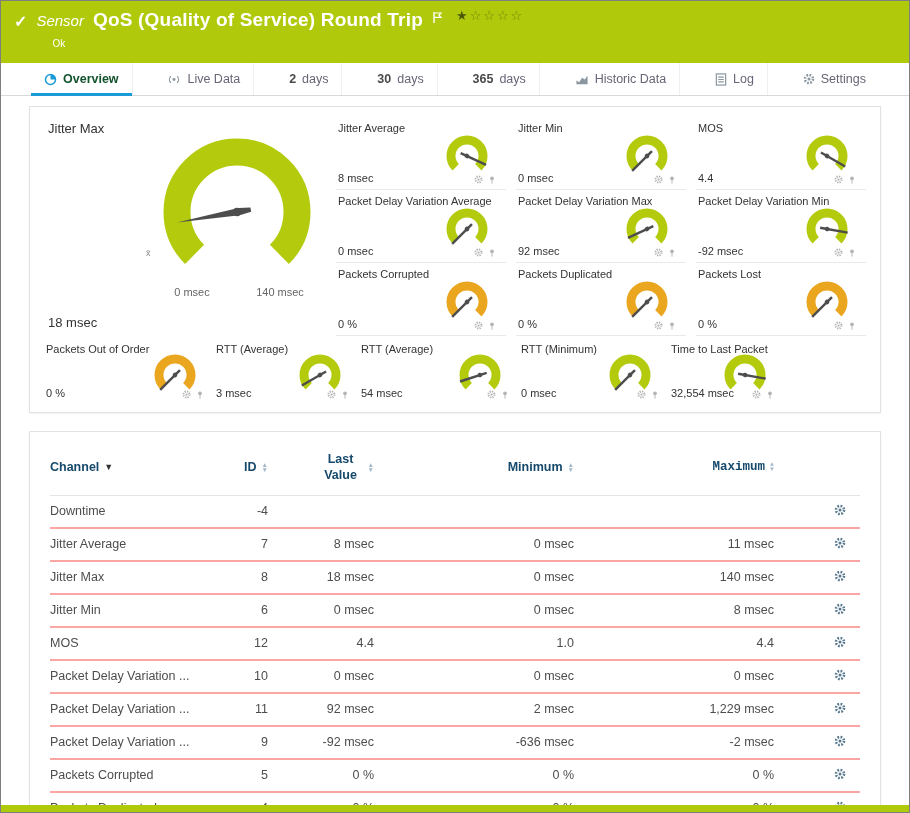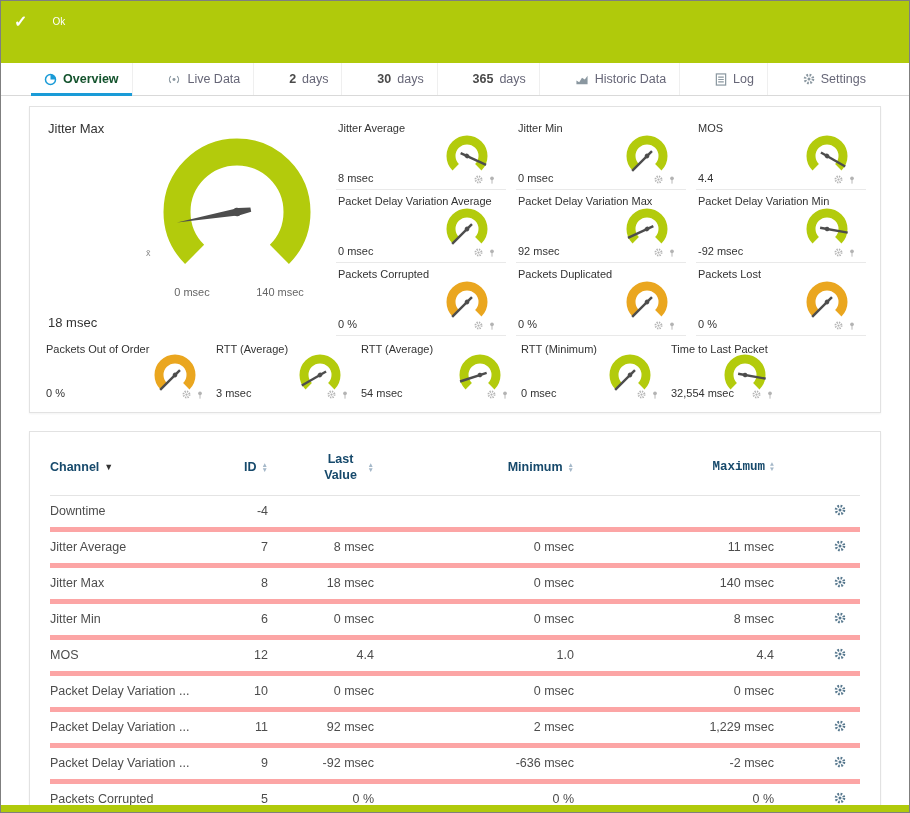--- a/index.html
+++ b/index.html
@@ -71,36 +71,47 @@
   th.col-last { width:106px; }
   th.col-min { width:200px; }
   th.col-max { width:200px;font-family:Liberation Mono, monospace; }
   .th-flex { display:flex; justify-content:flex-end; align-items:center; gap:5px; }
   .th-flex.left { justify-content:flex-start; }
   .col-last .th-label { display:inline-block; max-width:44px; text-align:center; line-height:1.3; }
   .sort-active { font-size:9px; color:#333; }
   .sorters { display:flex; flex-direction:column; color:#a5b8c9; line-height:5px; }
   .sorters i { font-style:normal; font-size:6.5px; }
   tbody td { font-size:12.5px; color:#4d4d4d; text-align:right; padding:8px 0 8px 0;
-             border-bottom:5px solid #fca5a5; white-space:nowrap; overflow:hidden; }
+             border-bottom:2px solid #fca5a5; white-space:nowrap; overflow:hidden; }
   td.c-channel { text-align:left; }
   td.c-gear { color:#57788e; padding-right:14px; }
   td.c-gear span { display:inline-flex; }
 
   
   .footer { position:absolute; left:0; right:0; bottom:0; height:7px; }
 </style>
 </head>
 <body>
 
 <div class="page" data-interactable="false">
 
   <header class="topbar" data-interactable="false" style="background: rgb(176, 202, 11);">
     <span class="check" data-interactable="false">✓</span>
     <div class="topbar-main">
+      <div class="title-line">
+        <span class="kind" data-interactable="false">Sensor</span>
+        <h1 class="title" data-interactable="false">QoS (Quality of Service) Round Trip</h1>
+        <span class="flag" data-interactable="true">
+          <svg width="11" height="13" viewBox="0 0 11 13">
+            <path d="M2 1 v11" stroke="#fff" stroke-width="1.4" fill="none"></path>
+            <path d="M2 2 h7 l-2 2.2 2 2.2 h-7" fill="none" stroke="#fff" stroke-width="1.2"></path>
+          </svg>
+        </span>
+        <span class="stars" data-interactable="true"><span class="on">★</span><span class="off">☆</span><span class="off">☆</span><span class="off">☆</span><span class="off">☆</span></span>
+      </div>
       <div class="status" data-interactable="false">Ok</div>
     </div>
   </header>
 
   <nav class="tabs" data-interactable="false">
       <div class="tab active" data-interactable="true">
         <span class="tab-icon" data-interactable="false">
           <svg width="13" height="13" viewBox="0 0 14 14">
             <circle cx="7" cy="7" r="5.4" fill="none" stroke="currentColor" stroke-width="1.6"></circle>
             <path d="M7 7 V1.6 A5.4 5.4 0 0 1 12.4 7 Z" fill="currentColor"></path>

